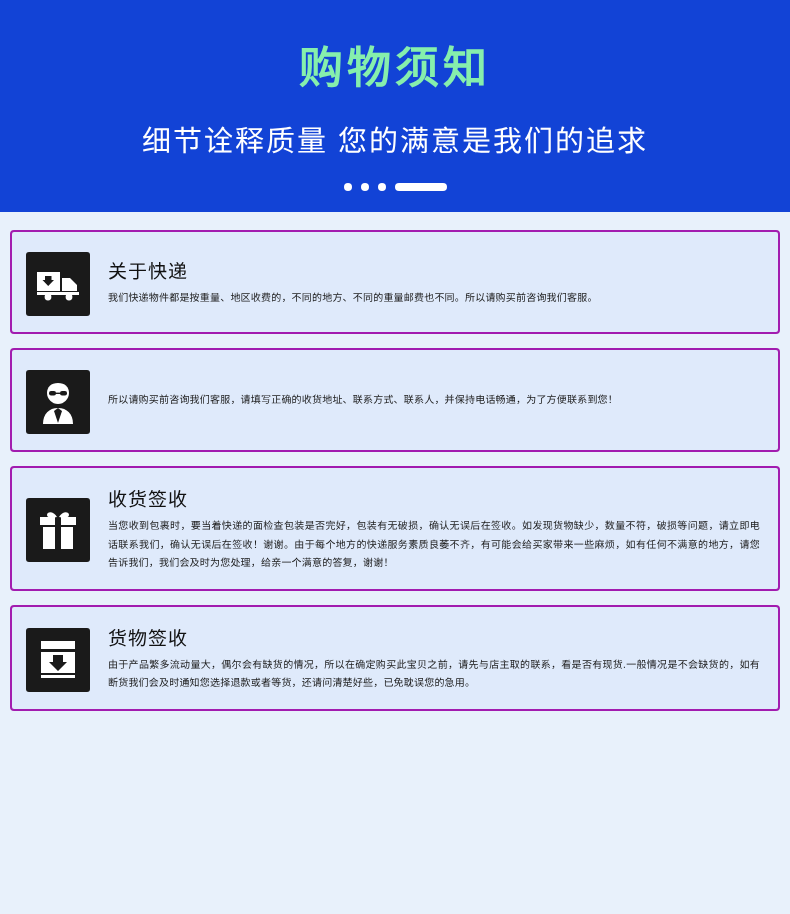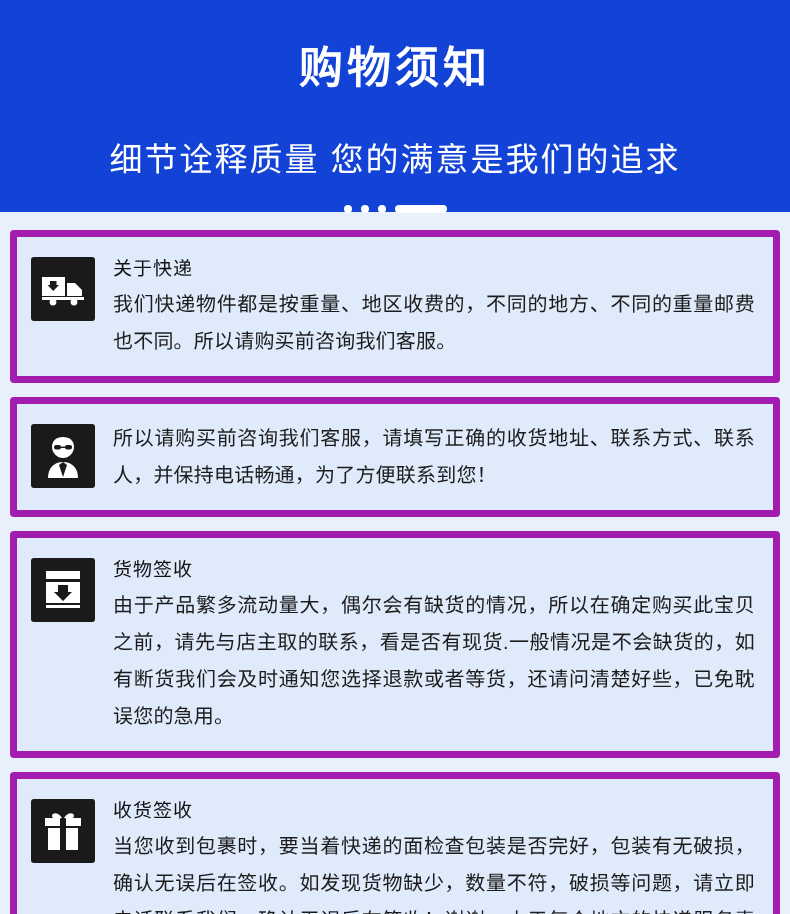--- a/index.html
+++ b/index.html
@@ -19,32 +19,32 @@
     background: #1243d6;
     height: 212px;
     box-sizing: border-box;
     display: flex;
     flex-direction: column;
     align-items: center;
     justify-content: flex-start;
     padding-top: 42px;
   }
   .header-title {
-    color: #ffffff;
+    color: #86efac;
     font-size: 44px;
     font-weight: bold;
     letter-spacing: 4px;
     line-height: 1.2;
     margin: 0;
   }
   .header-subtitle {
     color: #ffffff;
-    font-size: 33px;
+    font-size: 29px;
     letter-spacing: 2px;
-    margin-top: 38px;
+    margin-top: 22px;
     font-weight: normal;
   }
   .header-dots {
     margin-top: 24px;
     display: flex;
     align-items: center;
     gap: 9px;
   }
   .dot {
     width: 8px;
@@ -59,24 +59,24 @@
     background: #ffffff;
   }
 
   
   .content {
     padding: 18px 10px 10px 10px;
     box-sizing: border-box;
   }
   .card {
     background: #dfeafb;
-    border: 7px solid #a21caf;
+    border: 2px solid #a21caf;
     border-radius: 4px;
     display: flex;
-    align-items: flex-start;
+    align-items: center;
     padding: 16px 18px 16px 14px;
     margin-bottom: 14px;
     box-sizing: border-box;
   }
   .card-icon {
     width: 64px;
     height: 64px;
     flex: 0 0 64px;
     background: #1a1a1a;
     border-radius: 3px;
@@ -91,21 +91,21 @@
     min-width: 0;
   }
   .card-title {
     font-size: 19px;
     color: #111111;
     font-weight: normal;
     margin: 0 0 6px 0;
     letter-spacing: 1px;
   }
   .card-text {
-    font-size: 20px;
+    font-size: 10px;
     color: #1c1c1c;
     line-height: 1.85;
     margin: 0;
     letter-spacing: 0.2px;
     text-align: justify;
   }
   svg { display: block; }
 </style>
 </head>
 <body>
@@ -152,41 +152,41 @@
       </svg>
     </div>
     <div class="card-body">
       <p class="card-text">所以请购买前咨询我们客服，请填写正确的收货地址、联系方式、联系人，并保持电话畅通，为了方便联系到您！</p>
     </div>
   </div>
 
   <div class="card">
     <div class="card-icon">
       <svg width="40" height="42" viewBox="0 0 40 42" aria-hidden="true">
-        <rect x="3" y="2" width="34" height="8" fill="#ffffff"></rect>
-        <rect x="3" y="13" width="34" height="26" fill="#ffffff"></rect>
-        <polygon points="15,16 25,16 25,23 29,23 20,32 11,23 15,23" fill="#1a1a1a"></polygon>
-        <rect x="3" y="34" width="34" height="2" fill="#1a1a1a"></rect>
-      </svg>
-    </div>
-    <div class="card-body">
-      <h2 class="card-title">货物签收</h2>
-      <p class="card-text">由于产品繁多流动量大，偶尔会有缺货的情况，所以在确定购买此宝贝之前，请先与店主取的联系，看是否有现货.一般情况是不会缺货的，如有断货我们会及时通知您选择退款或者等货，还请问清楚好些，已免耽误您的急用。</p>
-    </div>
-  </div>
-
-  <div class="card">
-    <div class="card-icon">
-      <svg width="40" height="42" viewBox="0 0 40 42" aria-hidden="true">
         <rect x="2" y="8" width="36" height="8" fill="#ffffff"></rect>
         <rect x="5" y="18" width="30" height="22" fill="#ffffff"></rect>
         <rect x="17" y="8" width="6" height="32" fill="#1a1a1a"></rect>
         <path d="M19 8 c-3-6-10-6-10-2 c0 3 5 3 10 2 z" fill="#ffffff"></path>
         <path d="M21 8 c3-6 10-6 10-2 c0 3-5 3-10 2 z" fill="#ffffff"></path>
       </svg>
     </div>
     <div class="card-body">
       <h2 class="card-title">收货签收</h2>
       <p class="card-text">当您收到包裹时，要当着快递的面检查包装是否完好，包装有无破损，确认无误后在签收。如发现货物缺少，数量不符，破损等问题，请立即电话联系我们，确认无误后在签收！谢谢。由于每个地方的快递服务素质良萎不齐，有可能会给买家带来一些麻烦，如有任何不满意的地方，请您告诉我们，我们会及时为您处理，给亲一个满意的答复，谢谢！</p>
     </div>
   </div>
 
+  <div class="card">
+    <div class="card-icon">
+      <svg width="40" height="42" viewBox="0 0 40 42" aria-hidden="true">
+        <rect x="3" y="2" width="34" height="8" fill="#ffffff"></rect>
+        <rect x="3" y="13" width="34" height="26" fill="#ffffff"></rect>
+        <polygon points="15,16 25,16 25,23 29,23 20,32 11,23 15,23" fill="#1a1a1a"></polygon>
+        <rect x="3" y="34" width="34" height="2" fill="#1a1a1a"></rect>
+      </svg>
+    </div>
+    <div class="card-body">
+      <h2 class="card-title">货物签收</h2>
+      <p class="card-text">由于产品繁多流动量大，偶尔会有缺货的情况，所以在确定购买此宝贝之前，请先与店主取的联系，看是否有现货.一般情况是不会缺货的，如有断货我们会及时通知您选择退款或者等货，还请问清楚好些，已免耽误您的急用。</p>
+    </div>
+  </div>
+
 </div>
 
 </body></html>

